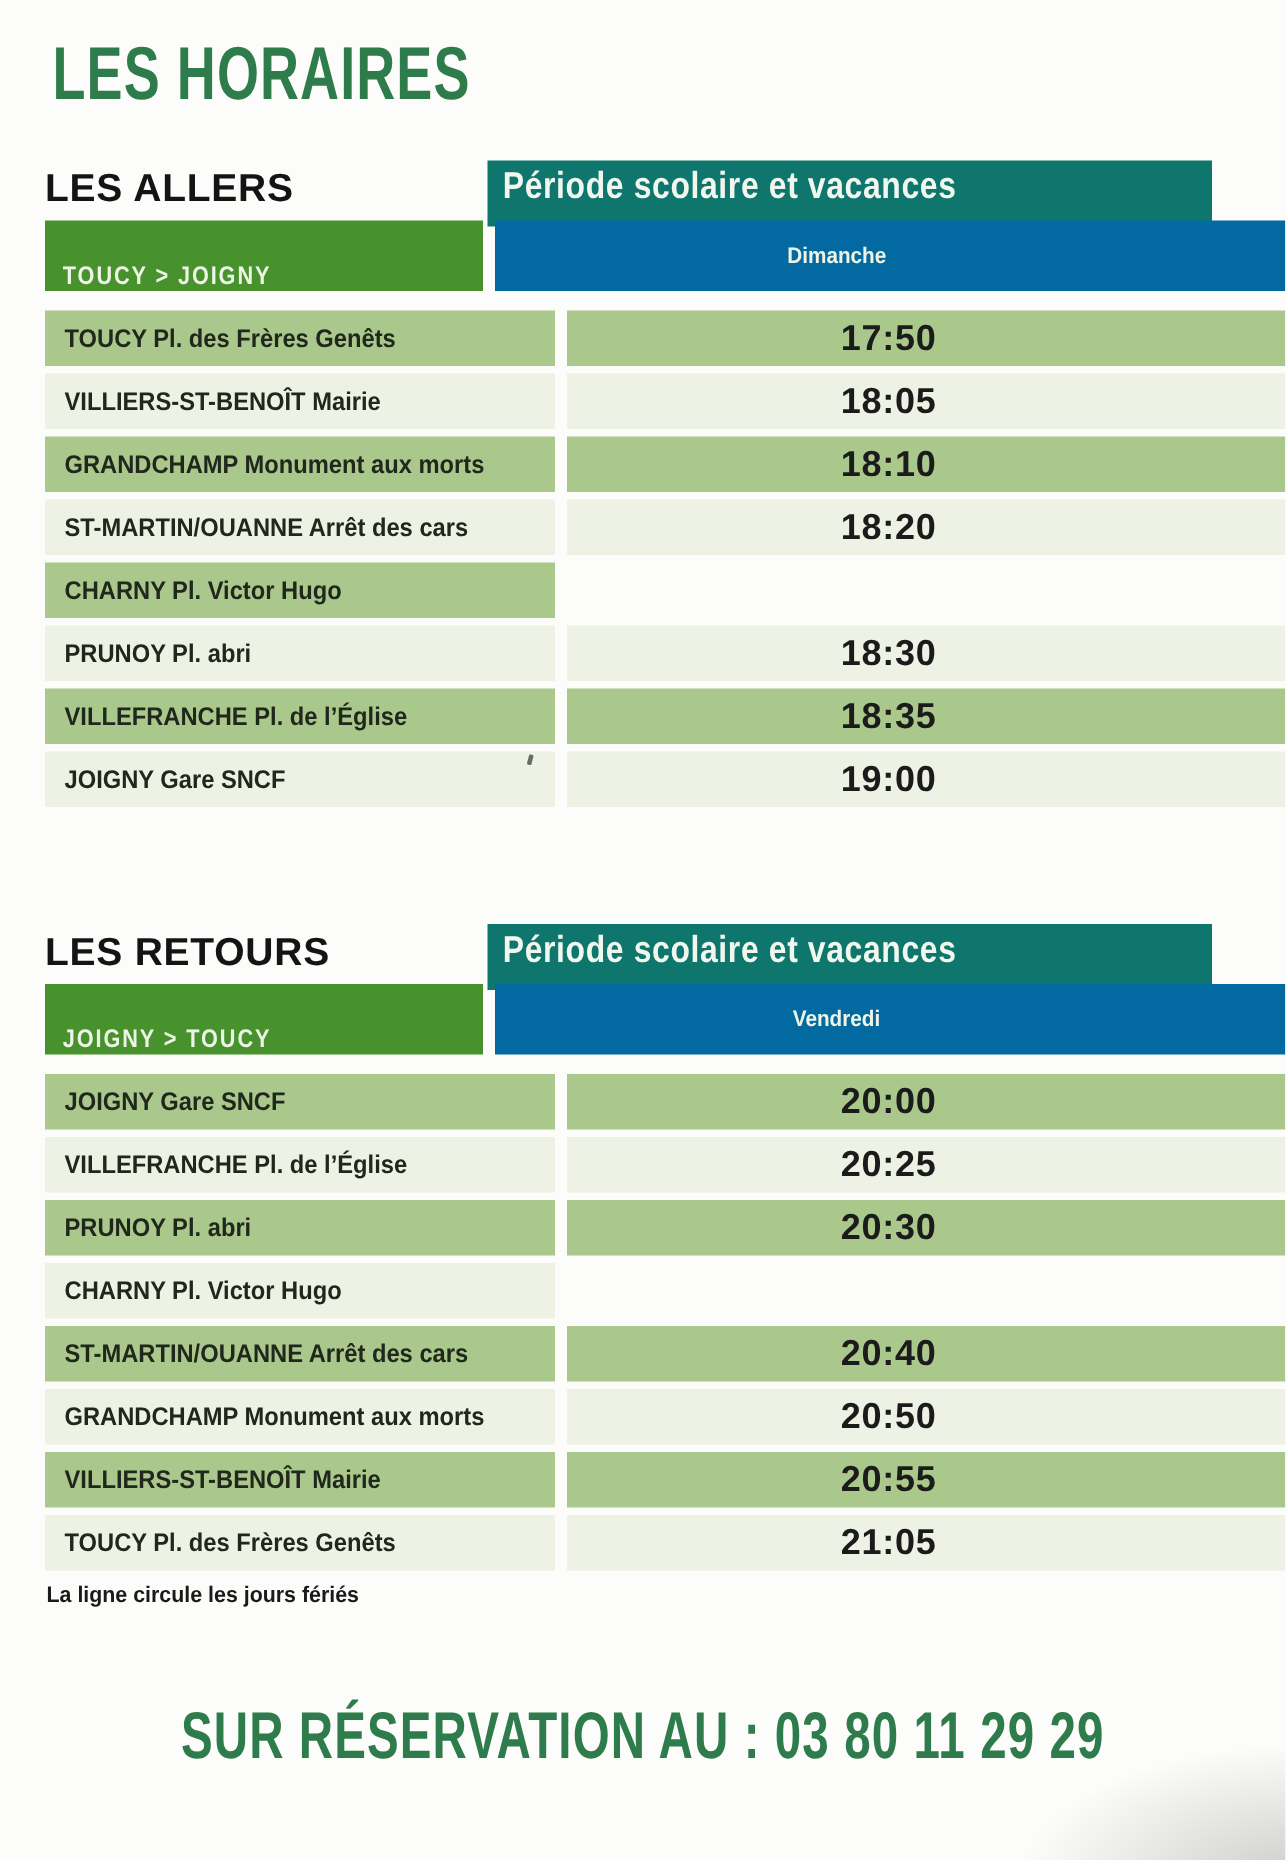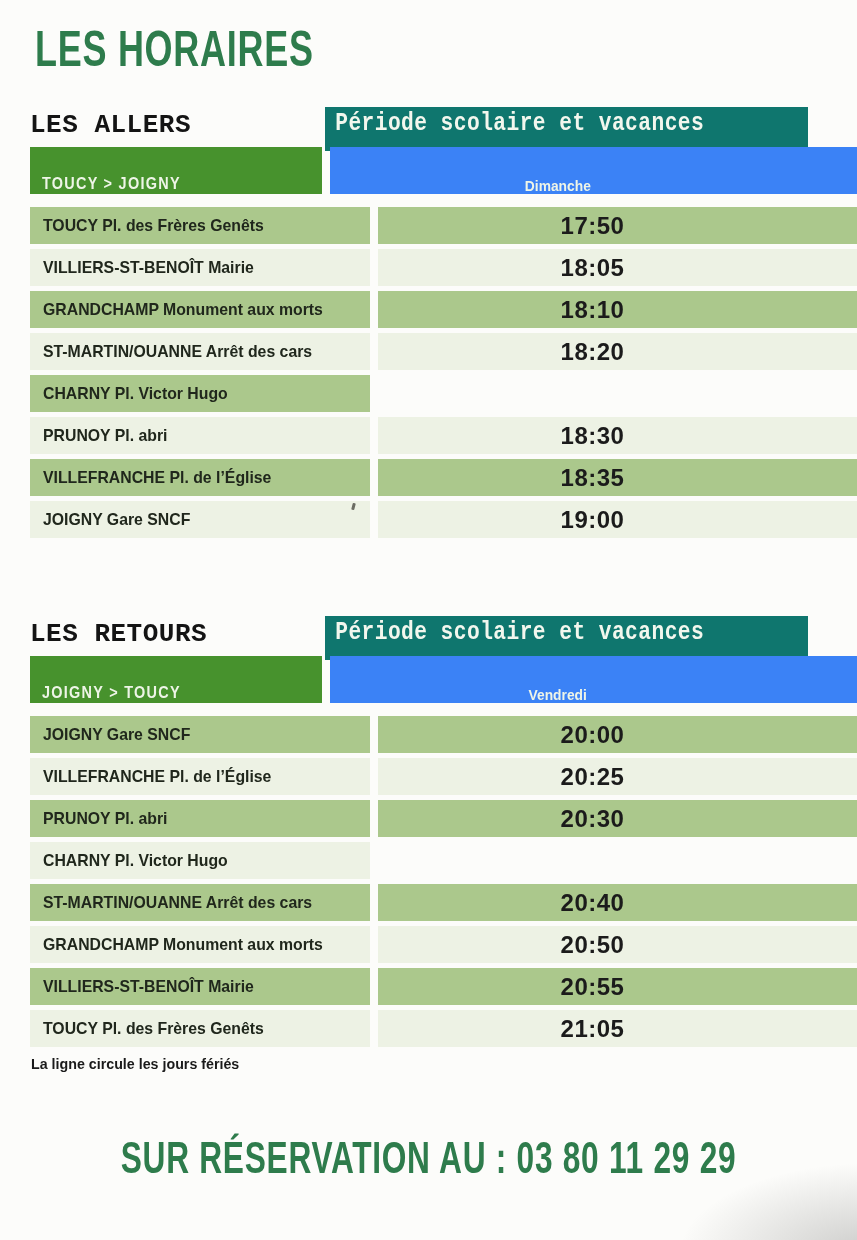--- a/index.html
+++ b/index.html
@@ -18,42 +18,42 @@
     color:#2e7c4c;
     transform:scaleX(0.72); transform-origin:left top;
     white-space:nowrap;
   }
 
   
   .section { position:absolute; left:30px; width:827px; }
   .section-1 { top:107px; }
   .section-2 { top:600px;margin-top:16px; }
 
-  .head-row { display:flex; height:34px;font-family:Liberation Mono, monospace; }
+  .head-row { display:flex; height:34px; }
   .section-label {
     width:295px; font-size:26px; font-weight:bold; color:#141414;
     line-height:36px; letter-spacing:0.5px; white-space:nowrap;
   }
   .period-box { width:483px; height:44px; background:#0f766e; overflow:hidden; }
   .period-box .txt {
     display:inline-block; color:#f2f7ee; font-weight:bold; font-size:25px;
     line-height:34px; padding-left:12px; white-space:nowrap;
     transform:scaleX(0.85); transform-origin:left center; letter-spacing:0.5px;
   }
 
   .band-row { display:flex; height:47px; margin-top:6px; }
   .route-band { width:292px; background:#47922d; display:flex; align-items:flex-end; }
   .route-band .txt {
     color:#eef5e7; font-weight:bold; font-size:17px; padding-left:14px;
     letter-spacing:1.5px; white-space:nowrap;
     transform:scaleX(0.85); transform-origin:left center;
   }
   .col-gap, .divider { width:8px; background:transparent; }
   .day-band {
-    flex:1; background:#3b82f6; display:flex; align-items:flex-end;
+    flex:1; background:#0369a1; display:flex; align-items:center;
     justify-content:center; padding-right:72px; box-sizing:content-box;
   }
   .day-band .txt { color:#eef5e7; font-weight:bold; font-size:15px; transform:scaleX(0.92); }
 
   .rows { margin-top:13px; }
   .row { display:flex; height:37px; margin-bottom:5px; }
   .row.green .cell { background:#abc88c; }
   .row.light .cell { background:#edf2e4; }
   .stop-cell { width:340px; display:flex; align-items:center; box-sizing:border-box; padding-left:13px; }
   .stop-cell .txt {

